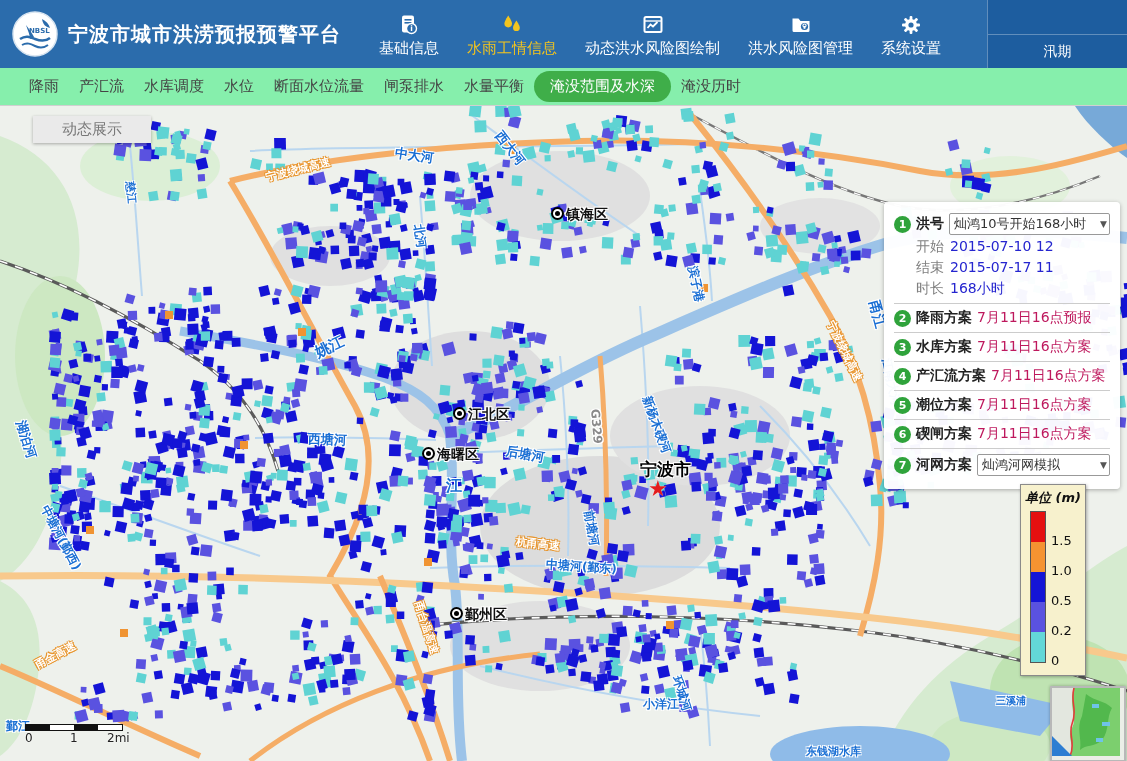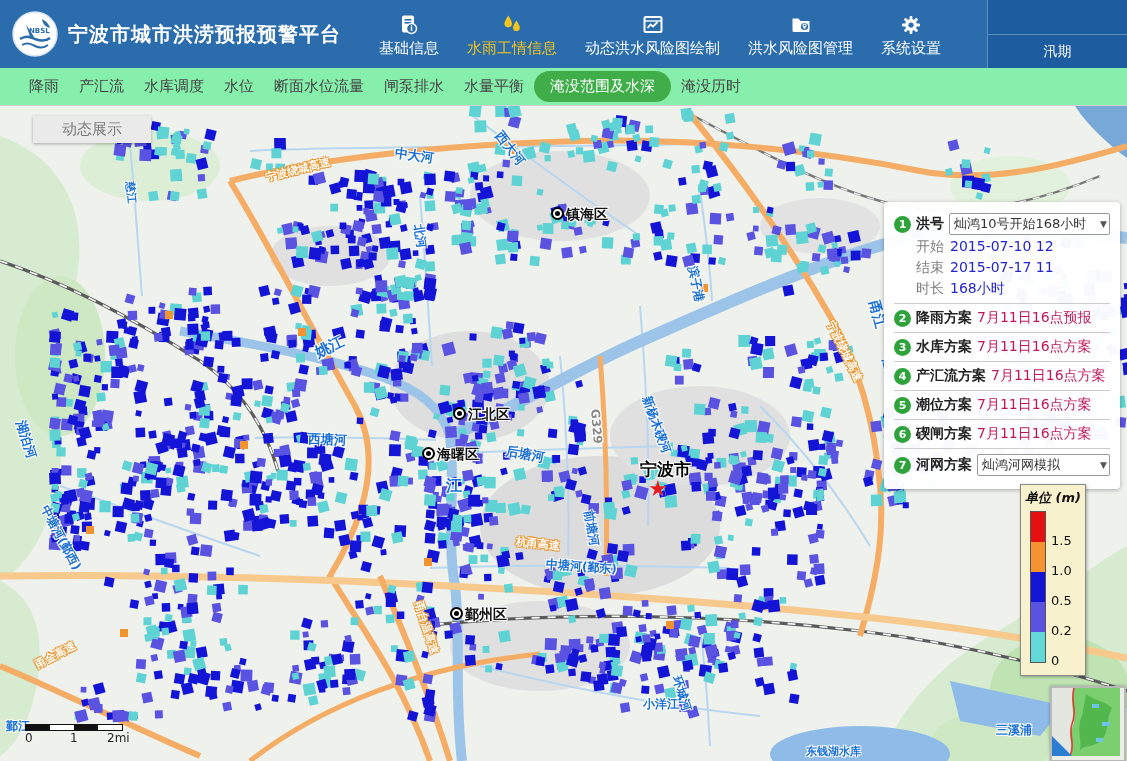--- a/index.html
+++ b/index.html
@@ -2027,21 +2027,21 @@
         <span class="mlabel river" style="left: 308px; top: 324px; font-size: 13px; transform: rotate(2deg);">西塘河</span>
         <span class="mlabel river" style="left: 506px; top: 336px; font-size: 13px; transform: rotate(10deg);">后塘河</span>
         <span class="mlabel river" style="left: 20px; top: 306px; font-size: 13px; transform: rotate(72deg);">湖泊河</span>
         <span class="mlabel river" style="left: 44px; top: 392px; font-size: 12px; transform: rotate(62deg);">中塘河(鄞西)</span>
         <span class="mlabel river" style="left: 446px; top: 370px; font-size: 16px;">江</span>
         <span class="mlabel river" style="left: 588px; top: 396px; font-size: 12px; transform: rotate(80deg);">前塘河</span>
         <span class="mlabel river" style="left: 546px; top: 450px; font-size: 12px; transform: rotate(4deg);">中塘河(鄞东)</span>
         <span class="mlabel river" style="left: 6px; top: 612px; font-size: 12px; text-align: center;">鄞江</span>
         <span class="mlabel river" style="left: 643px; top: 590px; font-size: 12px;">小洋江</span>
         <span class="mlabel river" style="left: 676px; top: 562px; font-size: 12px; transform: rotate(72deg);">环城河</span>
-        <span class="mlabel river" style="left: 996px; top: 616px; font-size: 12px; text-align: center;">三溪浦</span>
+        <span class="mlabel river" style="left: 996px; top: 588px; font-size: 10px; text-align: center;">三溪浦</span>
         <span class="mlabel river" style="left: 873px; top: 186px; font-size: 14px; transform: rotate(75deg);">甬江</span>
         <span class="mlabel river" style="left: 886px; top: 244px; font-size: 12px; transform: rotate(78deg);">江南大河</span>
         <span class="mlabel river" style="left: 646px; top: 282px; font-size: 12px; transform: rotate(70deg);">新杨木碶河</span>
         <span class="mlabel river" style="left: 806px; top: 638px; font-size: 11px;">东钱湖水库</span>
         <span class="mlabel roadlbl" style="left: 266px; top: 64px; font-size: 11px; transform: rotate(-14deg);">宁波绕城高速</span>
         <span class="mlabel roadlbl" style="left: 830px; top: 208px; font-size: 11px; transform: rotate(64deg);">宁波绕城高速</span>
         <span class="mlabel roadlbl" style="left: 418px; top: 488px; font-size: 11px; transform: rotate(72deg);">甬台温高速</span>
         <span class="mlabel roadlbl" style="left: 516px; top: 428px; font-size: 11px; transform: rotate(6deg);">杭甬高速</span>
         <span class="mlabel roadlbl" style="left: 36px; top: 552px; font-size: 11px; transform: rotate(-28deg);">甬金高速</span>
         <span class="mlabel graylbl" style="left: 595px; top: 296px; font-size: 12px; transform: rotate(85deg);">G329</span>

